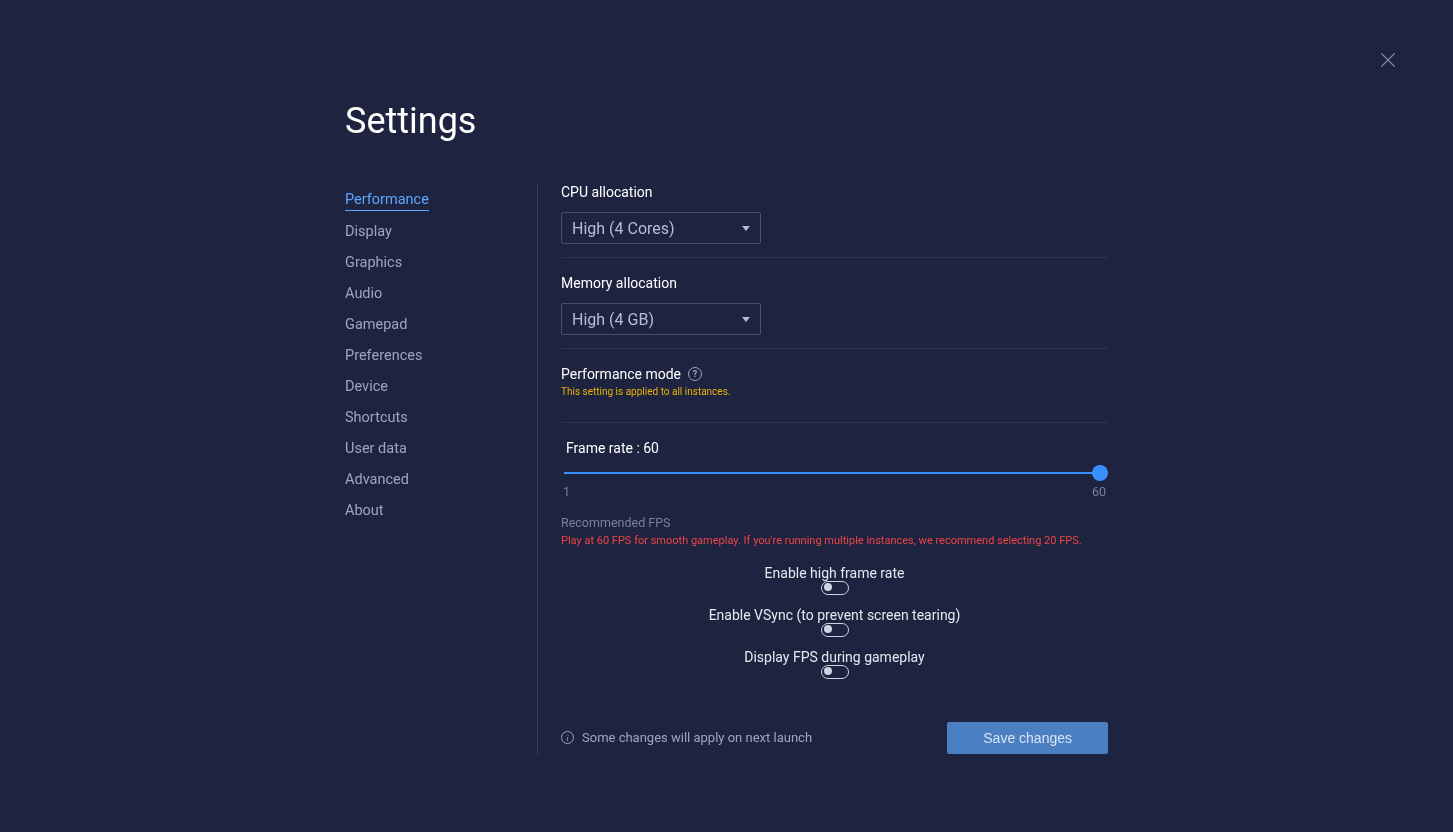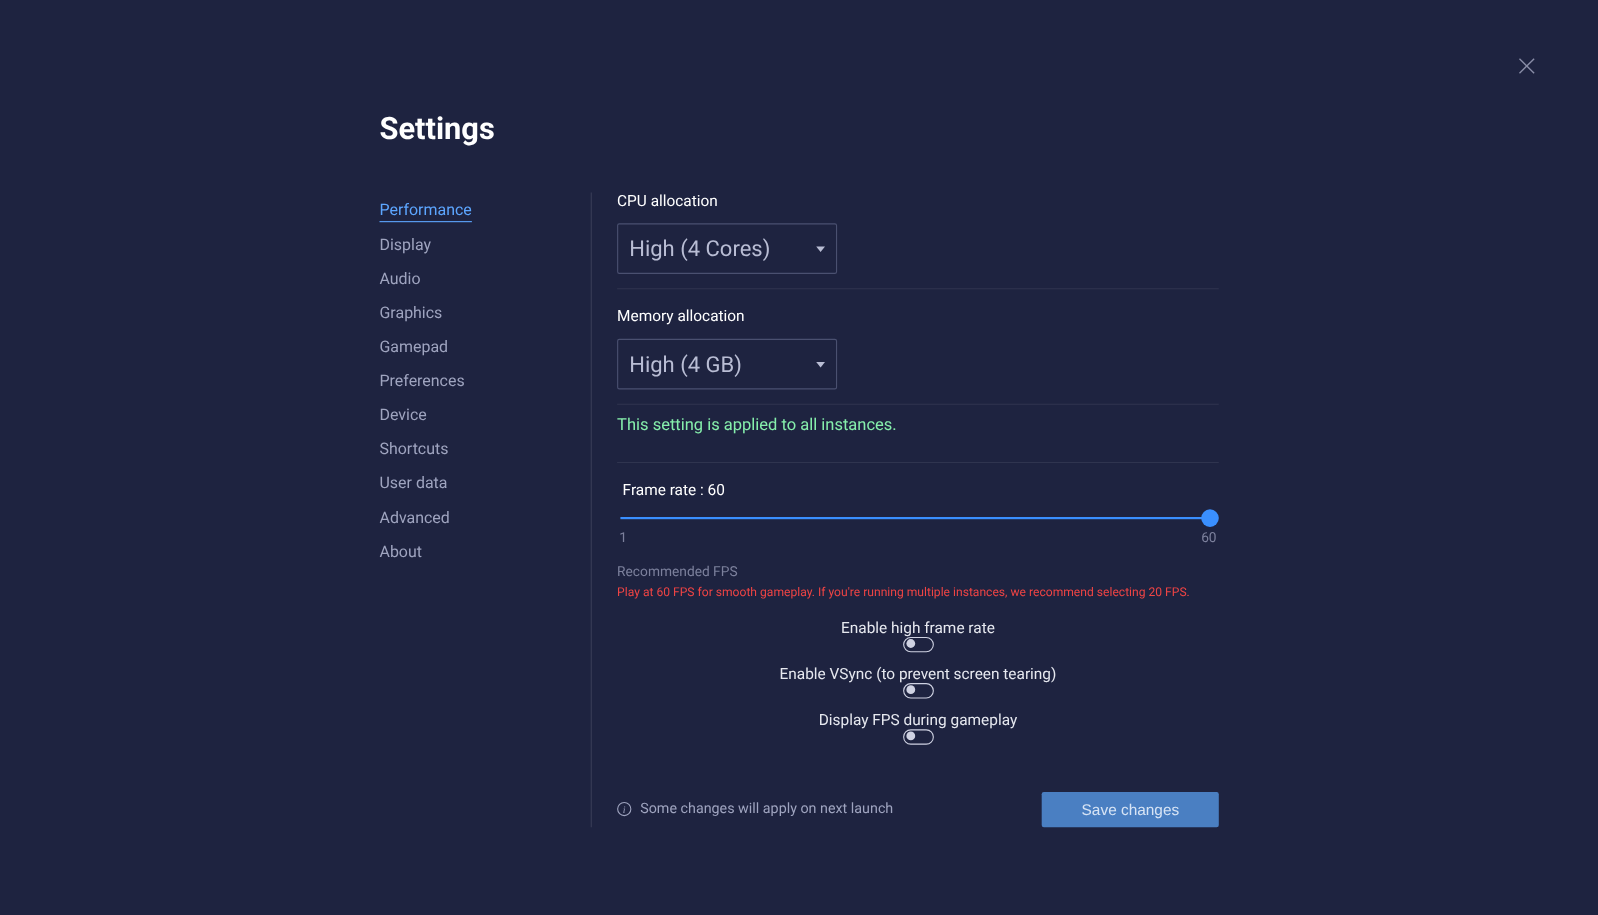--- a/index.html
+++ b/index.html
@@ -23,22 +23,22 @@
       width: 20px;
       height: 20px;
       cursor: pointer;
       color: #8a8ea8;
     }
     .close-btn svg { width: 100%; height: 100%; }
     .container {
       padding: 100px 345px 0 345px;
     }
     .title {
-      font-size: 28px;
-      font-weight: 700;
+      font-size: 36px;
+      font-weight: 400;
       color: #ffffff;
       margin-bottom: 42px;
     }
     .content {
       display: flex;
     }
     .sidebar {
       width: 193px;
       border-right: 1px solid rgba(255,255,255,0.12);
       padding-right: 32px;
@@ -72,37 +72,37 @@
     .section:last-of-type { border-bottom: none; }
     .section-label {
       font-size: 14px;
       color: #ffffff;
       margin-bottom: 12px;
       display: flex;
       align-items: center;
       gap: 7px;
     }
     .section-sublabel {
-      font-size: 15px;
-      color: #86efac;
+      font-size: 10px;
+      color: #eab308;
       margin-top: -8px;
       margin-bottom: 12px;
     }
     .select-box {
       width: 200px;
-      height: 46px;
+      height: 32px;
       border: 1px solid #4a5070;
       background: transparent;
       border-radius: 2px;
       display: flex;
       align-items: center;
       justify-content: space-between;
       padding: 0 10px;
       color: #b9bdd4;
-      font-size: 20px;
+      font-size: 16px;
       cursor: pointer;
     }
     .caret {
       width: 0;
       height: 0;
       border-left: 4px solid transparent;
       border-right: 4px solid transparent;
       border-top: 5px solid #b9bdd4;
     }
     .help-icon {
@@ -241,22 +241,22 @@
 </div>
 
 <div class="container">
   <h1 class="title">Settings</h1>
 
   <div class="content">
     <nav class="sidebar">
       <ul>
         <li><span class="sidebar-item active">Performance</span></li>
         <li><span class="sidebar-item">Display</span></li>
+        <li><span class="sidebar-item">Graphics</span></li>
         <li><span class="sidebar-item">Audio</span></li>
-        <li><span class="sidebar-item">Graphics</span></li>
         <li><span class="sidebar-item">Gamepad</span></li>
         <li><span class="sidebar-item">Preferences</span></li>
         <li><span class="sidebar-item">Device</span></li>
         <li><span class="sidebar-item">Shortcuts</span></li>
         <li><span class="sidebar-item">User data</span></li>
         <li><span class="sidebar-item">Advanced</span></li>
         <li><span class="sidebar-item">About</span></li>
       </ul>
     </nav>
 
@@ -272,20 +272,24 @@
 
       <div class="section">
         <div class="section-label">Memory allocation</div>
         <div class="select-box">
           <span>High (4 GB)</span>
           <span class="caret"></span>
         </div>
       </div>
 
       <div class="section">
+        <div class="section-label">
+          <span>Performance mode</span>
+          <span class="help-icon">?</span>
+        </div>
         <div class="section-sublabel">This setting is applied to all instances.</div>
       </div>
 
       <div class="section" style="border-bottom:none;">
         <div class="slider-label">
           <span>Frame rate : </span><span>60</span>
         </div>
         <div class="slider-track">
           <div class="slider-line"></div>
           <div class="slider-thumb"></div>

